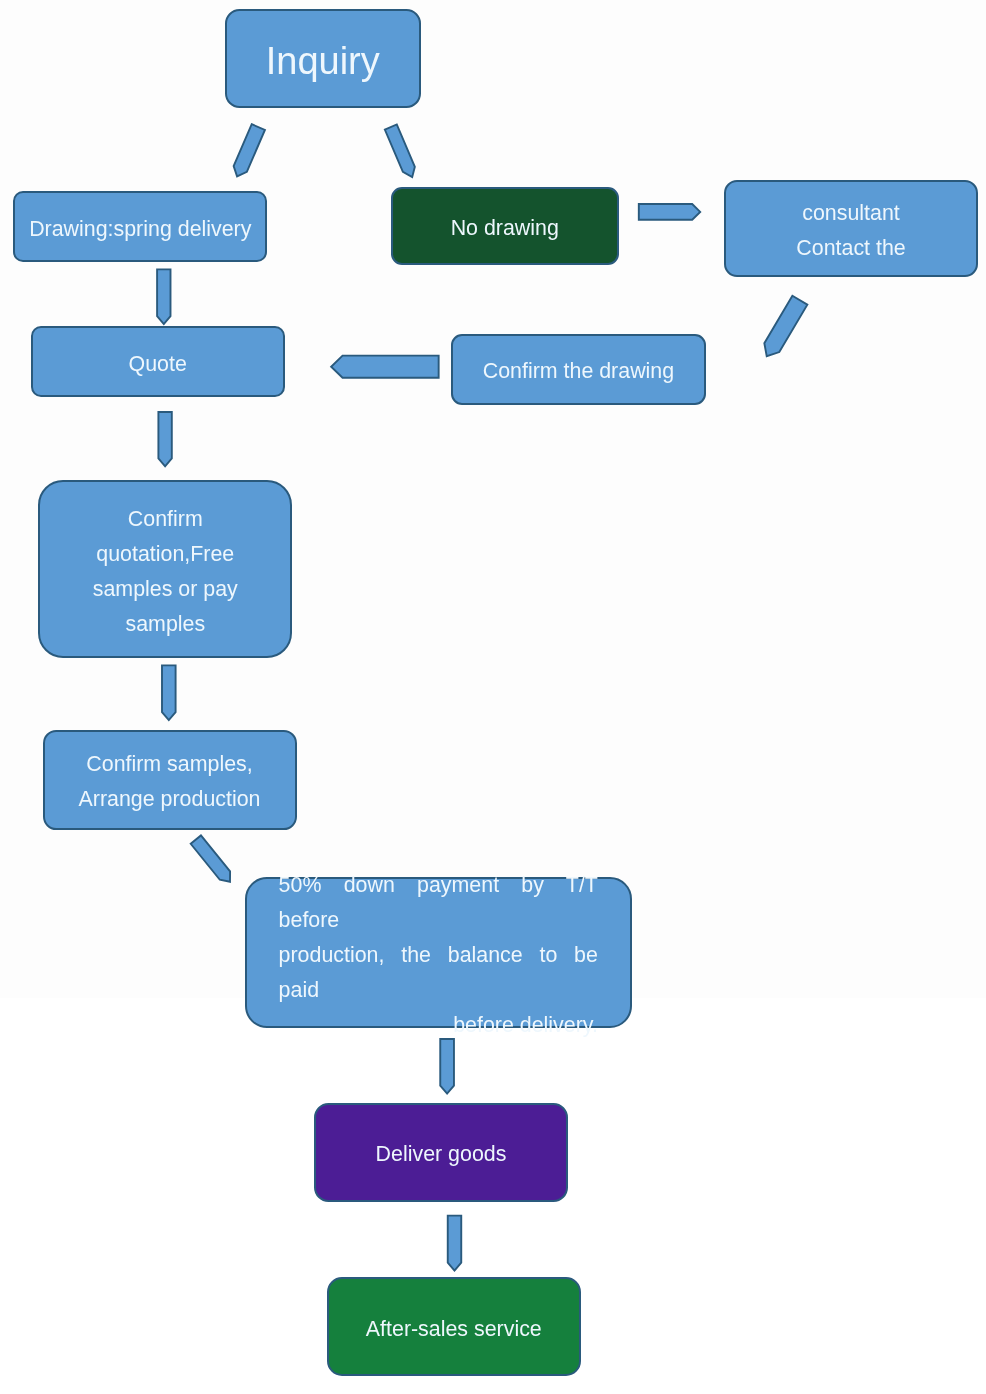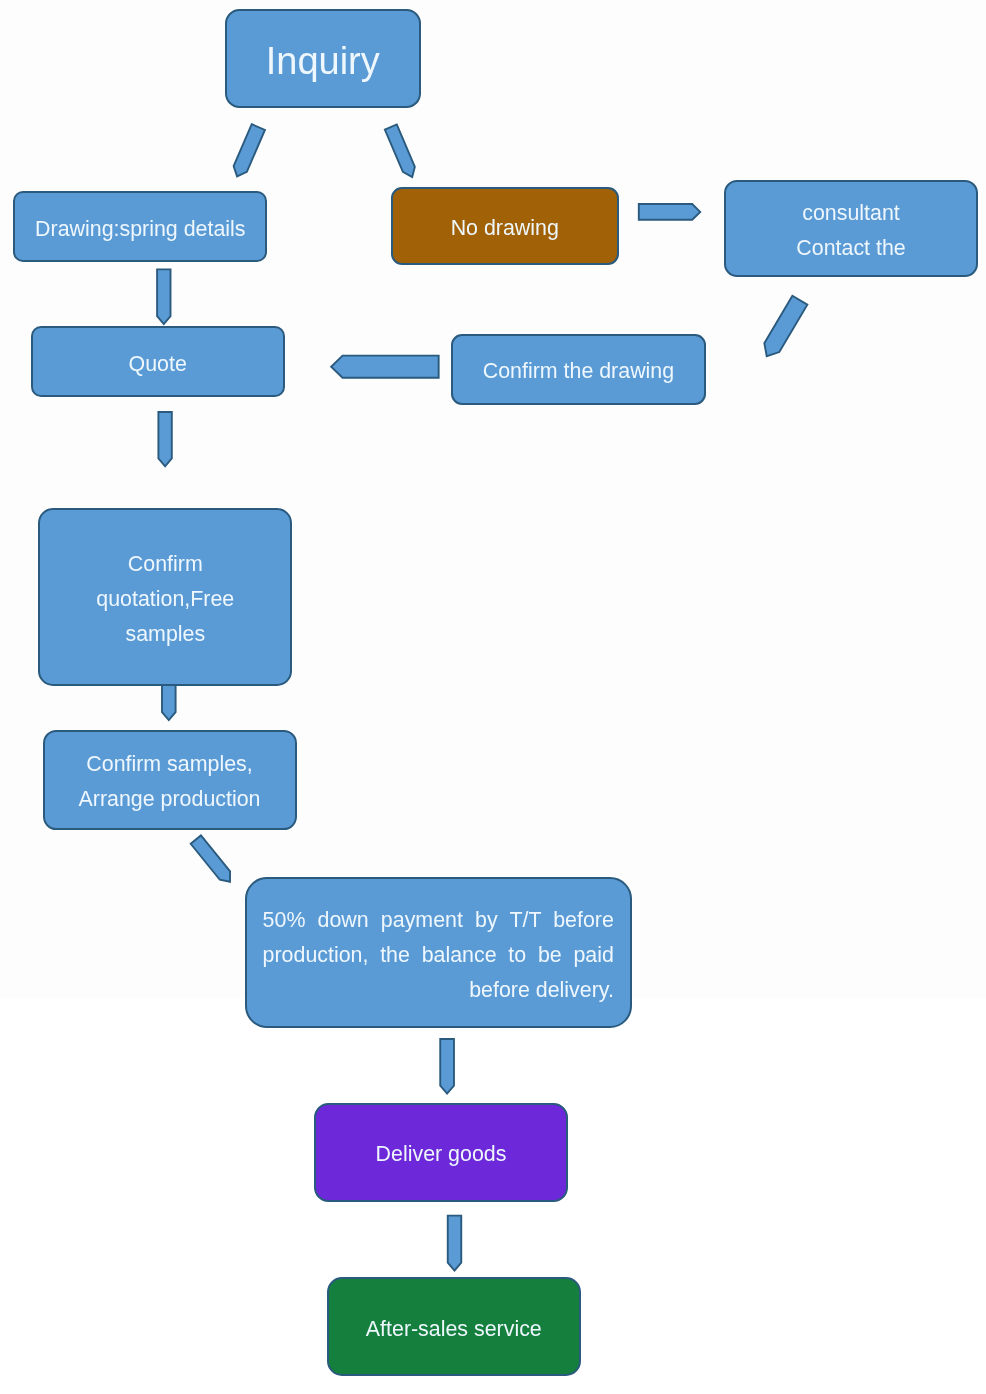--- a/index.html
+++ b/index.html
@@ -40,65 +40,66 @@
       <polygon points="-6.75,-27.50 6.75,-27.50 6.75,19.50 0.00,27.50 -6.75,19.50" class="ar" fill="#5b9bd5" stroke="#2a5a7d" transform="translate(454.5,1243.1) rotate(0)"></polygon>
     </svg>
   <div id="nodes">
       <div class="node" style="left: 224.5px; top: 9px; width: 196.5px; height: 99px; border-radius: 14.5px; font-size: 38px; background: rgb(91, 155, 213); border-color: rgb(42, 90, 125); color: rgb(238, 247, 253);">
         <div class="lines">
           <div class="ln">Inquiry</div>
         </div>
       </div>
       <div class="node" style="left: 13.3px; top: 191px; width: 254px; height: 71px; border-radius: 10px; font-size: 21.4px; background: rgb(91, 155, 213); border-color: rgb(42, 90, 125); color: rgb(238, 247, 253);">
         <div class="lines">
-          <div class="ln">Drawing:spring details</div>
+          <div class="ln">Drawing:spring delivery</div>
         </div>
       </div>
-      <div class="node" style="left: 390.5px; top: 187px; width: 228.5px; height: 78px; border-radius: 11px; font-size: 21.4px; background: #a16207; border-color: rgb(42, 90, 125); color: rgb(238, 247, 253);">
+      <div class="node" style="left: 390.5px; top: 187px; width: 228.5px; height: 78px; border-radius: 11px; font-size: 21.4px; background: #14532d; border-color: rgb(42, 90, 125); color: rgb(238, 247, 253);">
         <div class="lines">
           <div class="ln">No drawing</div>
         </div>
       </div>
       <div class="node" style="left: 724px; top: 180px; width: 254px; height: 97.4px; border-radius: 13px; font-size: 21.4px; background: rgb(91, 155, 213); border-color: rgb(42, 90, 125); color: rgb(238, 247, 253);">
         <div class="lines">
           <div class="ln">consultant</div>
           <div class="ln">Contact the</div>
         </div>
       </div>
       <div class="node" style="left: 30.7px; top: 326px; width: 254px; height: 71px; border-radius: 10px; font-size: 21.4px; background: rgb(91, 155, 213); border-color: rgb(42, 90, 125); color: rgb(238, 247, 253);">
         <div class="lines">
           <div class="ln">Quote</div>
         </div>
       </div>
       <div class="node" style="left: 451.2px; top: 333.7px; width: 254.5px; height: 71.2px; border-radius: 11px; font-size: 21.4px; background: rgb(91, 155, 213); border-color: rgb(42, 90, 125); color: rgb(238, 247, 253);">
         <div class="lines">
           <div class="ln">Confirm the drawing</div>
         </div>
       </div>
-      <div class="node" style="left: 38.3px; top: 479.9px; width: 254px; height: 178.4px; border-radius: 15px; font-size: 21.4px; background: rgb(91, 155, 213); border-color: rgb(42, 90, 125); color: rgb(238, 247, 253); margin-top: 28px;">
+      <div class="node" style="left: 38.3px; top: 479.9px; width: 254px; height: 178.4px; border-radius: 25px; font-size: 21.4px; background: rgb(91, 155, 213); border-color: rgb(42, 90, 125); color: rgb(238, 247, 253);">
         <div class="lines">
           <div class="ln">Confirm</div>
           <div class="ln">quotation,Free</div>
+          <div class="ln">samples or pay</div>
           <div class="ln">samples</div>
         </div>
       </div>
       <div class="node" style="left: 42.5px; top: 729.5px; width: 254px; height: 100px; border-radius: 13.2px; font-size: 21.4px; background: rgb(91, 155, 213); border-color: rgb(42, 90, 125); color: rgb(238, 247, 253);">
         <div class="lines">
           <div class="ln">Confirm samples,</div>
           <div class="ln">Arrange production</div>
         </div>
       </div>
-      <div class="node" style="left: 244.6px; top: 877.1px; width: 387.3px; height: 151.2px; border-radius: 22px; font-size: 21.4px; padding: 0px 16px; background: rgb(91, 155, 213); border-color: rgb(42, 90, 125); color: rgb(238, 247, 253);">
+      <div class="node" style="left: 244.6px; top: 877.1px; width: 387.3px; height: 151.2px; border-radius: 22px; font-size: 21.4px; padding: 0px 32px; background: rgb(91, 155, 213); border-color: rgb(42, 90, 125); color: rgb(238, 247, 253);">
         <div class="lines">
           <div class="ln just">50% down payment by T/T before</div>
           <div class="ln just">production, the balance to be paid</div>
           <div class="ln lastline">before delivery.</div>
         </div>
       </div>
-      <div class="node" style="left: 314.1px; top: 1103.1px; width: 253.8px; height: 98.7px; border-radius: 14.5px; font-size: 21.4px; background: #6d28d9; border-color: rgb(42, 90, 125); color: rgb(238, 247, 253);">
+      <div class="node" style="left: 314.1px; top: 1103.1px; width: 253.8px; height: 98.7px; border-radius: 14.5px; font-size: 21.4px; background: #4c1d95; border-color: rgb(42, 90, 125); color: rgb(238, 247, 253);">
         <div class="lines">
           <div class="ln">Deliver goods</div>
         </div>
       </div>
       <div class="node" style="left: 327px; top: 1277.1px; width: 253.6px; height: 98.9px; border-radius: 15px; font-size: 21.4px; background: #15803d; border-color: rgb(42, 90, 125); color: rgb(238, 247, 253);">
         <div class="lines">
           <div class="ln">After-sales service</div>
         </div>
       </div>
     </div>

